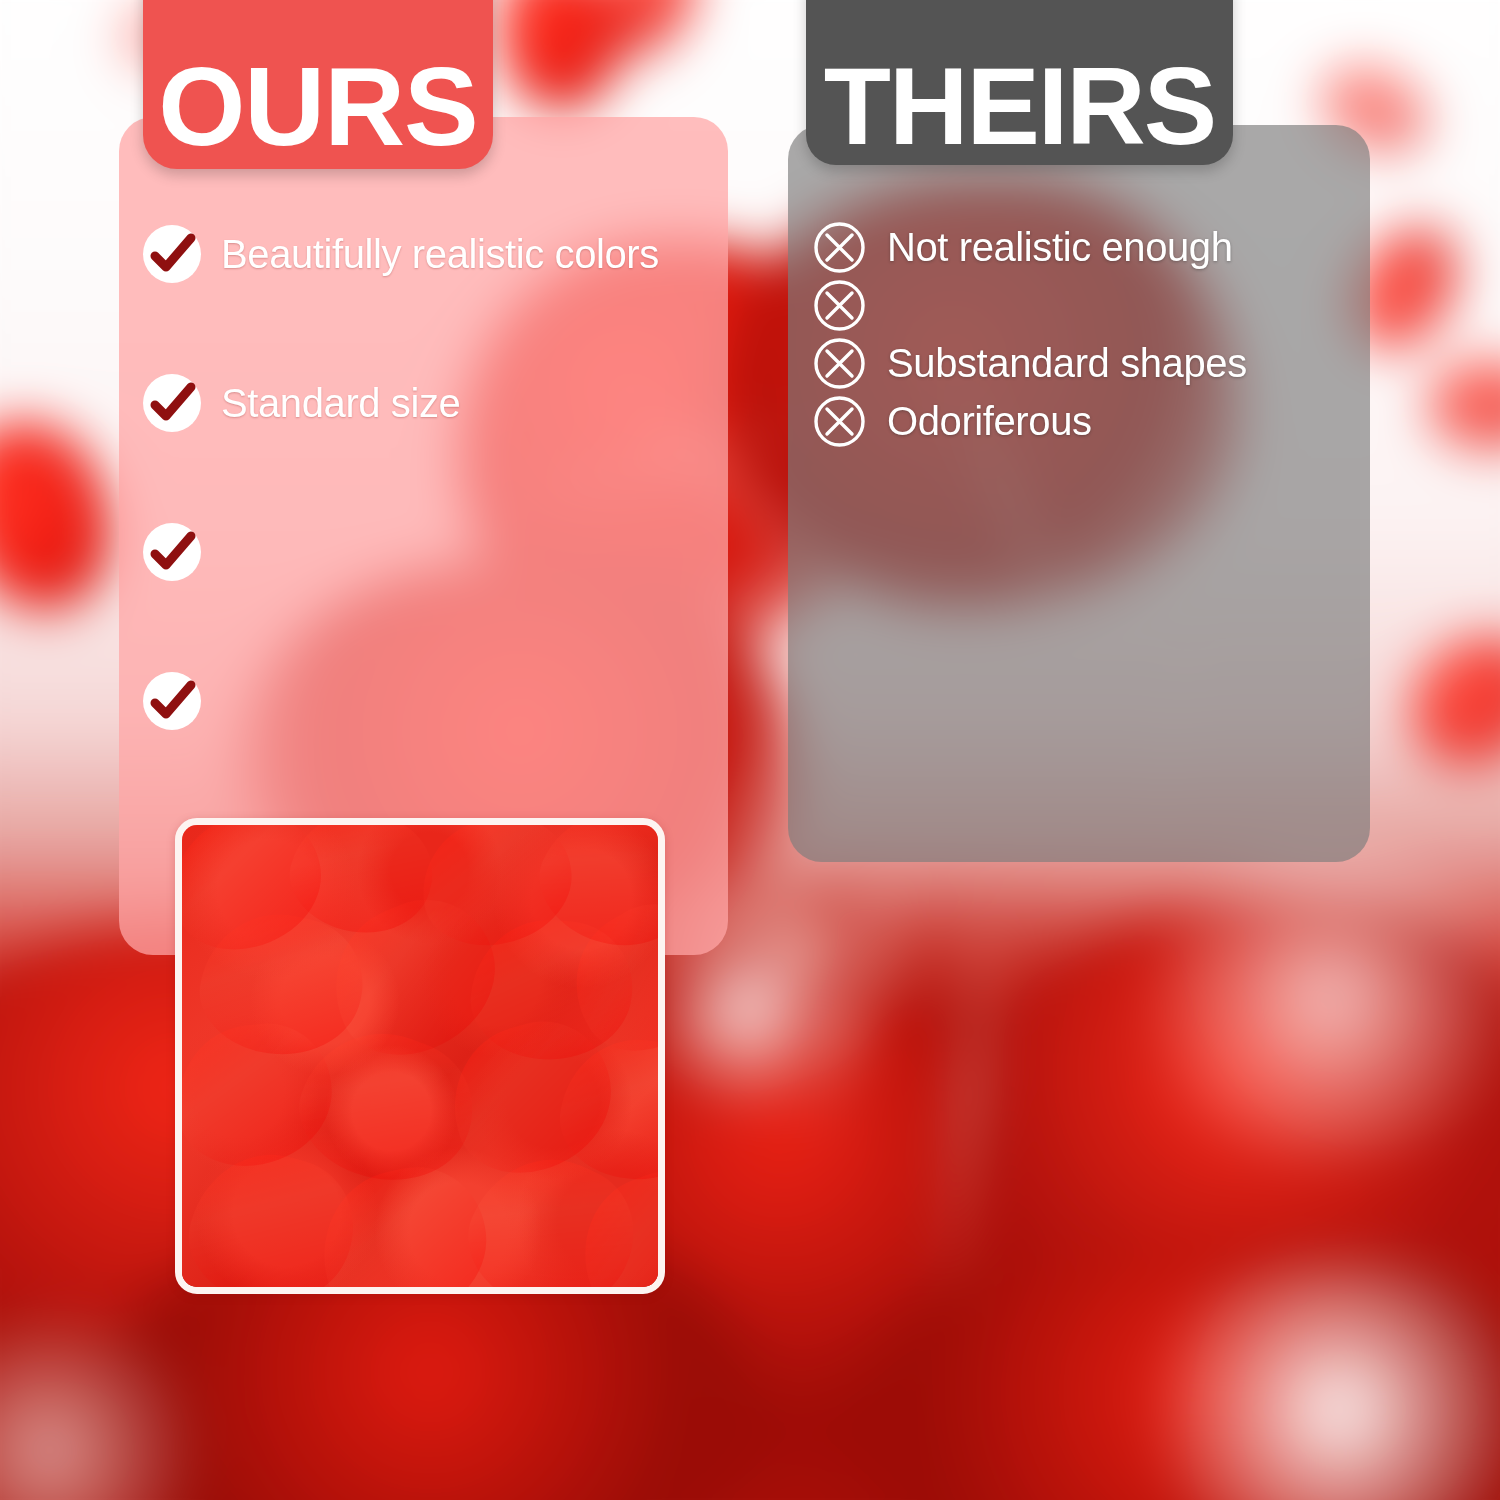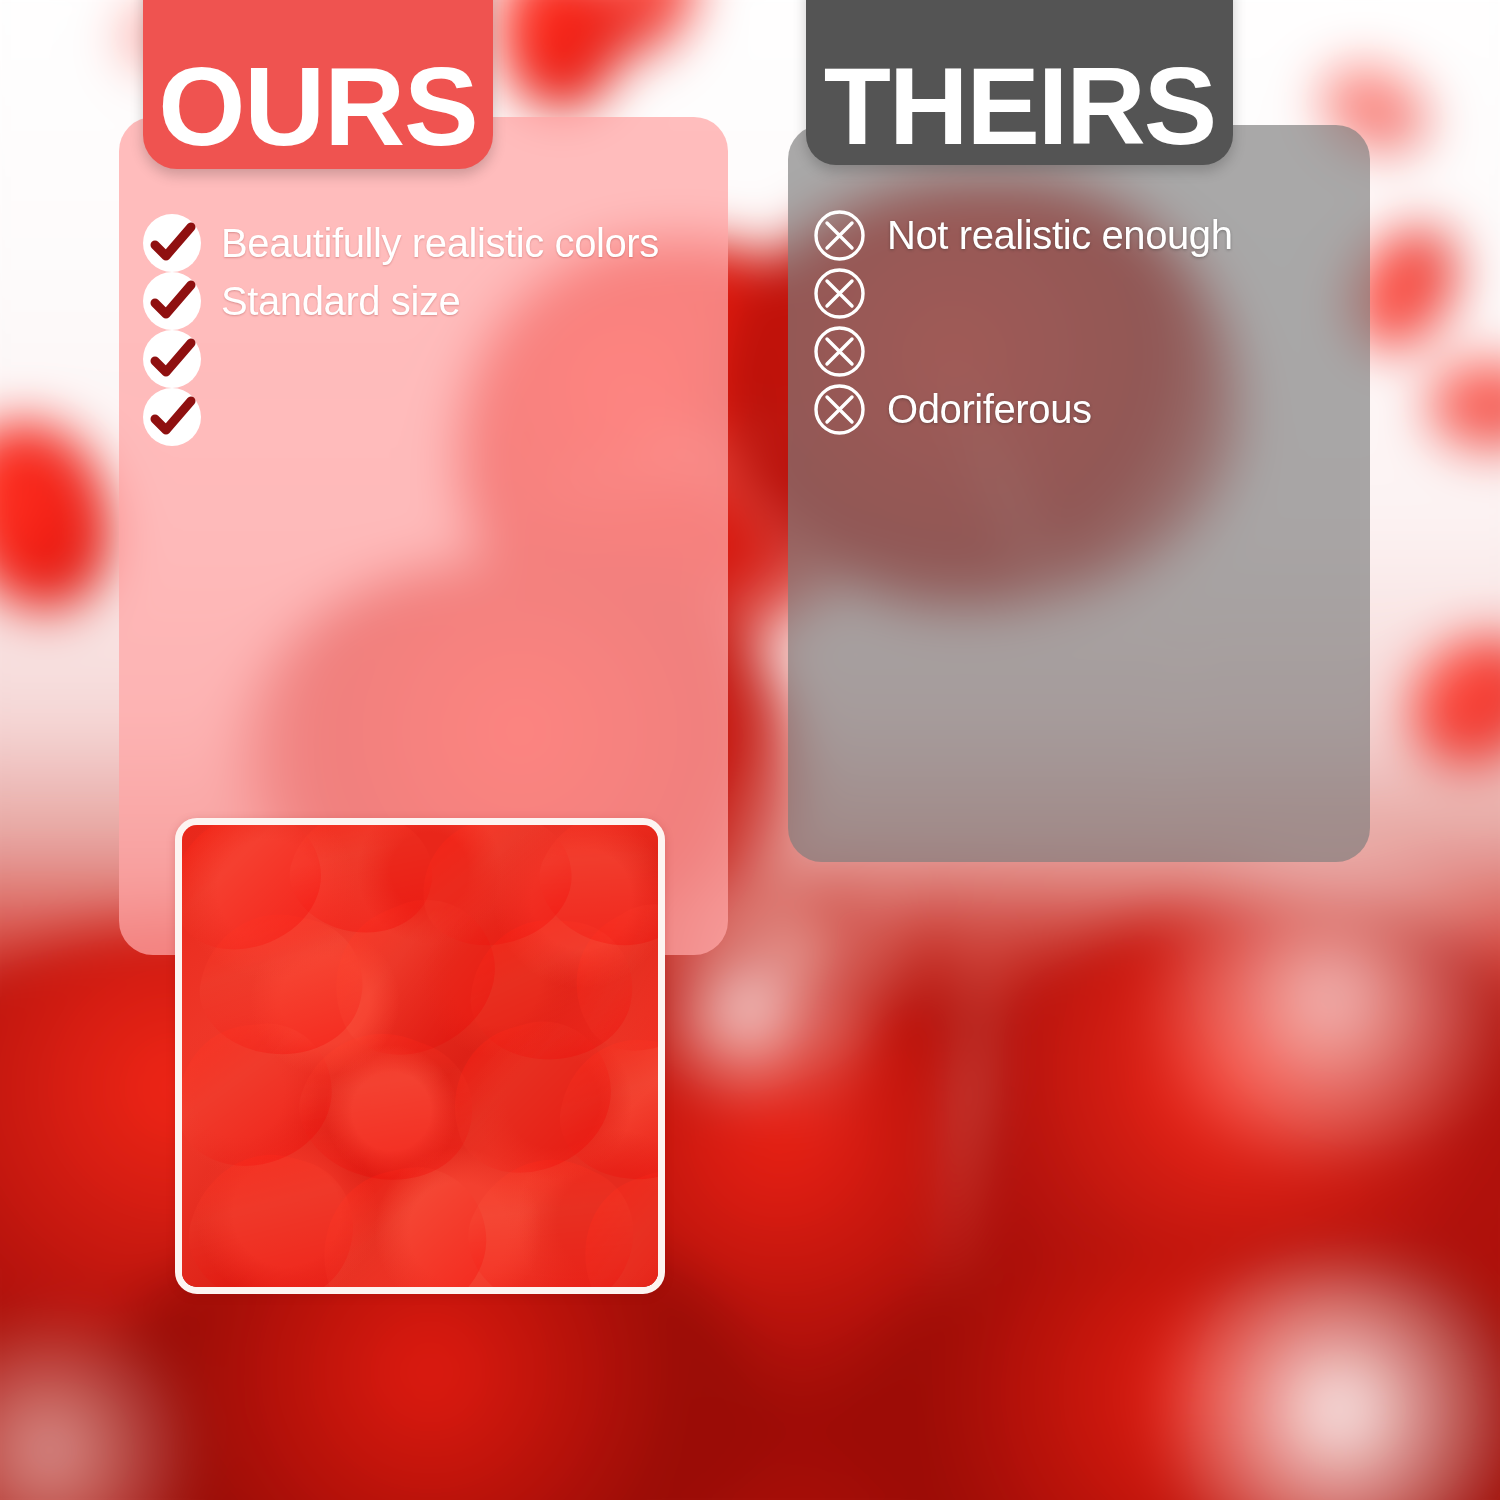--- a/index.html
+++ b/index.html
@@ -116,22 +116,22 @@
   }
   #badge-theirs .badge-text { font-size: 110px; letter-spacing: -2px; }
 
   
   .feature-list {
     position: absolute;
     z-index: 6;
     display: flex;
     flex-direction: column;
   }
-  #list-ours { left: 143px; top: 214px; width: 580px; }
-  #list-theirs { left: 812px; top: 206px; width: 560px; }
+  #list-ours { left: 143px; top: 225px; width: 580px; gap: 91px; }
+  #list-theirs { left: 812px; top: 218px; width: 560px; }
 
   .feature-row {
     display: flex;
     align-items: center;
     height: 58px;
   }
   .feature-label {
     color: #ffffff;
     font-size: 40px;
     font-weight: normal;
@@ -306,20 +306,21 @@
       </span>
     </div>
 
     <div class="feature-row">
       <span class="icon-x">
         <svg width="55" height="55" viewBox="0 0 55 55" aria-hidden="true">
           <circle cx="27.5" cy="27.5" r="23.5" fill="none" stroke="#ffffff" stroke-width="3.4"></circle>
           <path d="M15 15 L40 40 M40 15 L15 40" fill="none" stroke="#ffffff" stroke-width="3.4" stroke-linecap="round"></path>
         </svg>
       </span>
+      <span class="feature-label">Substandard shapes</span>
     </div>
 
     <div class="feature-row">
       <span class="icon-x">
         <svg width="55" height="55" viewBox="0 0 55 55" aria-hidden="true">
           <circle cx="27.5" cy="27.5" r="23.5" fill="none" stroke="#ffffff" stroke-width="3.4"></circle>
           <path d="M15 15 L40 40 M40 15 L15 40" fill="none" stroke="#ffffff" stroke-width="3.4" stroke-linecap="round"></path>
         </svg>
       </span>
       <span class="feature-label">Odoriferous</span>

